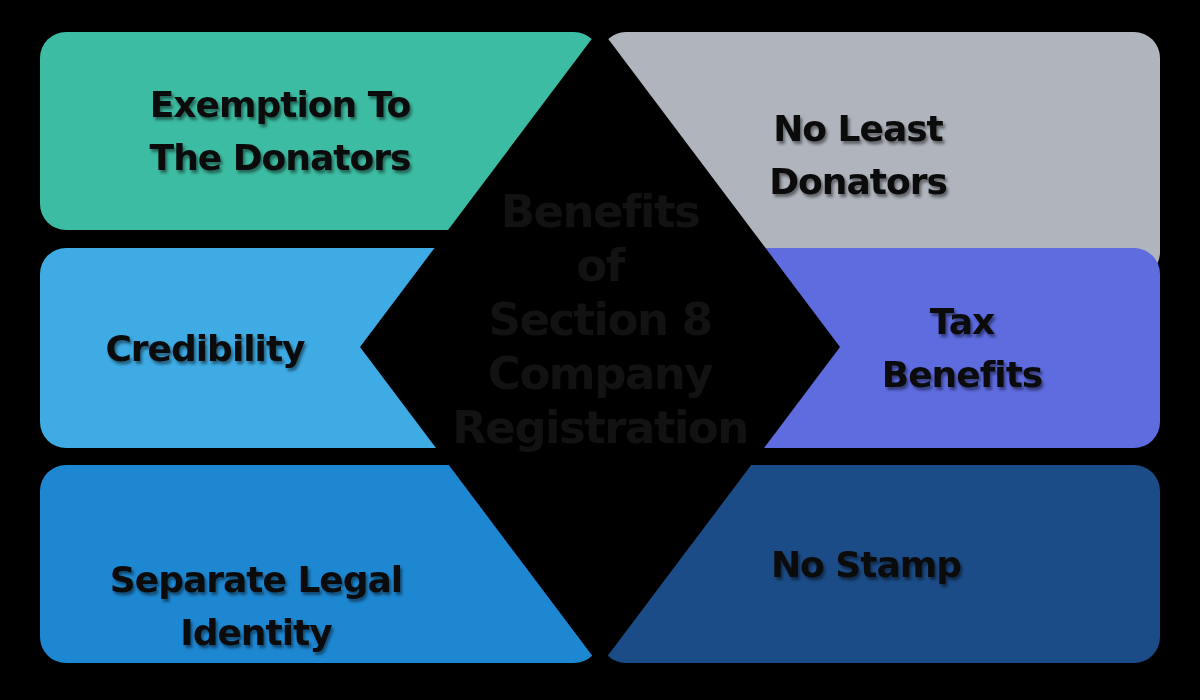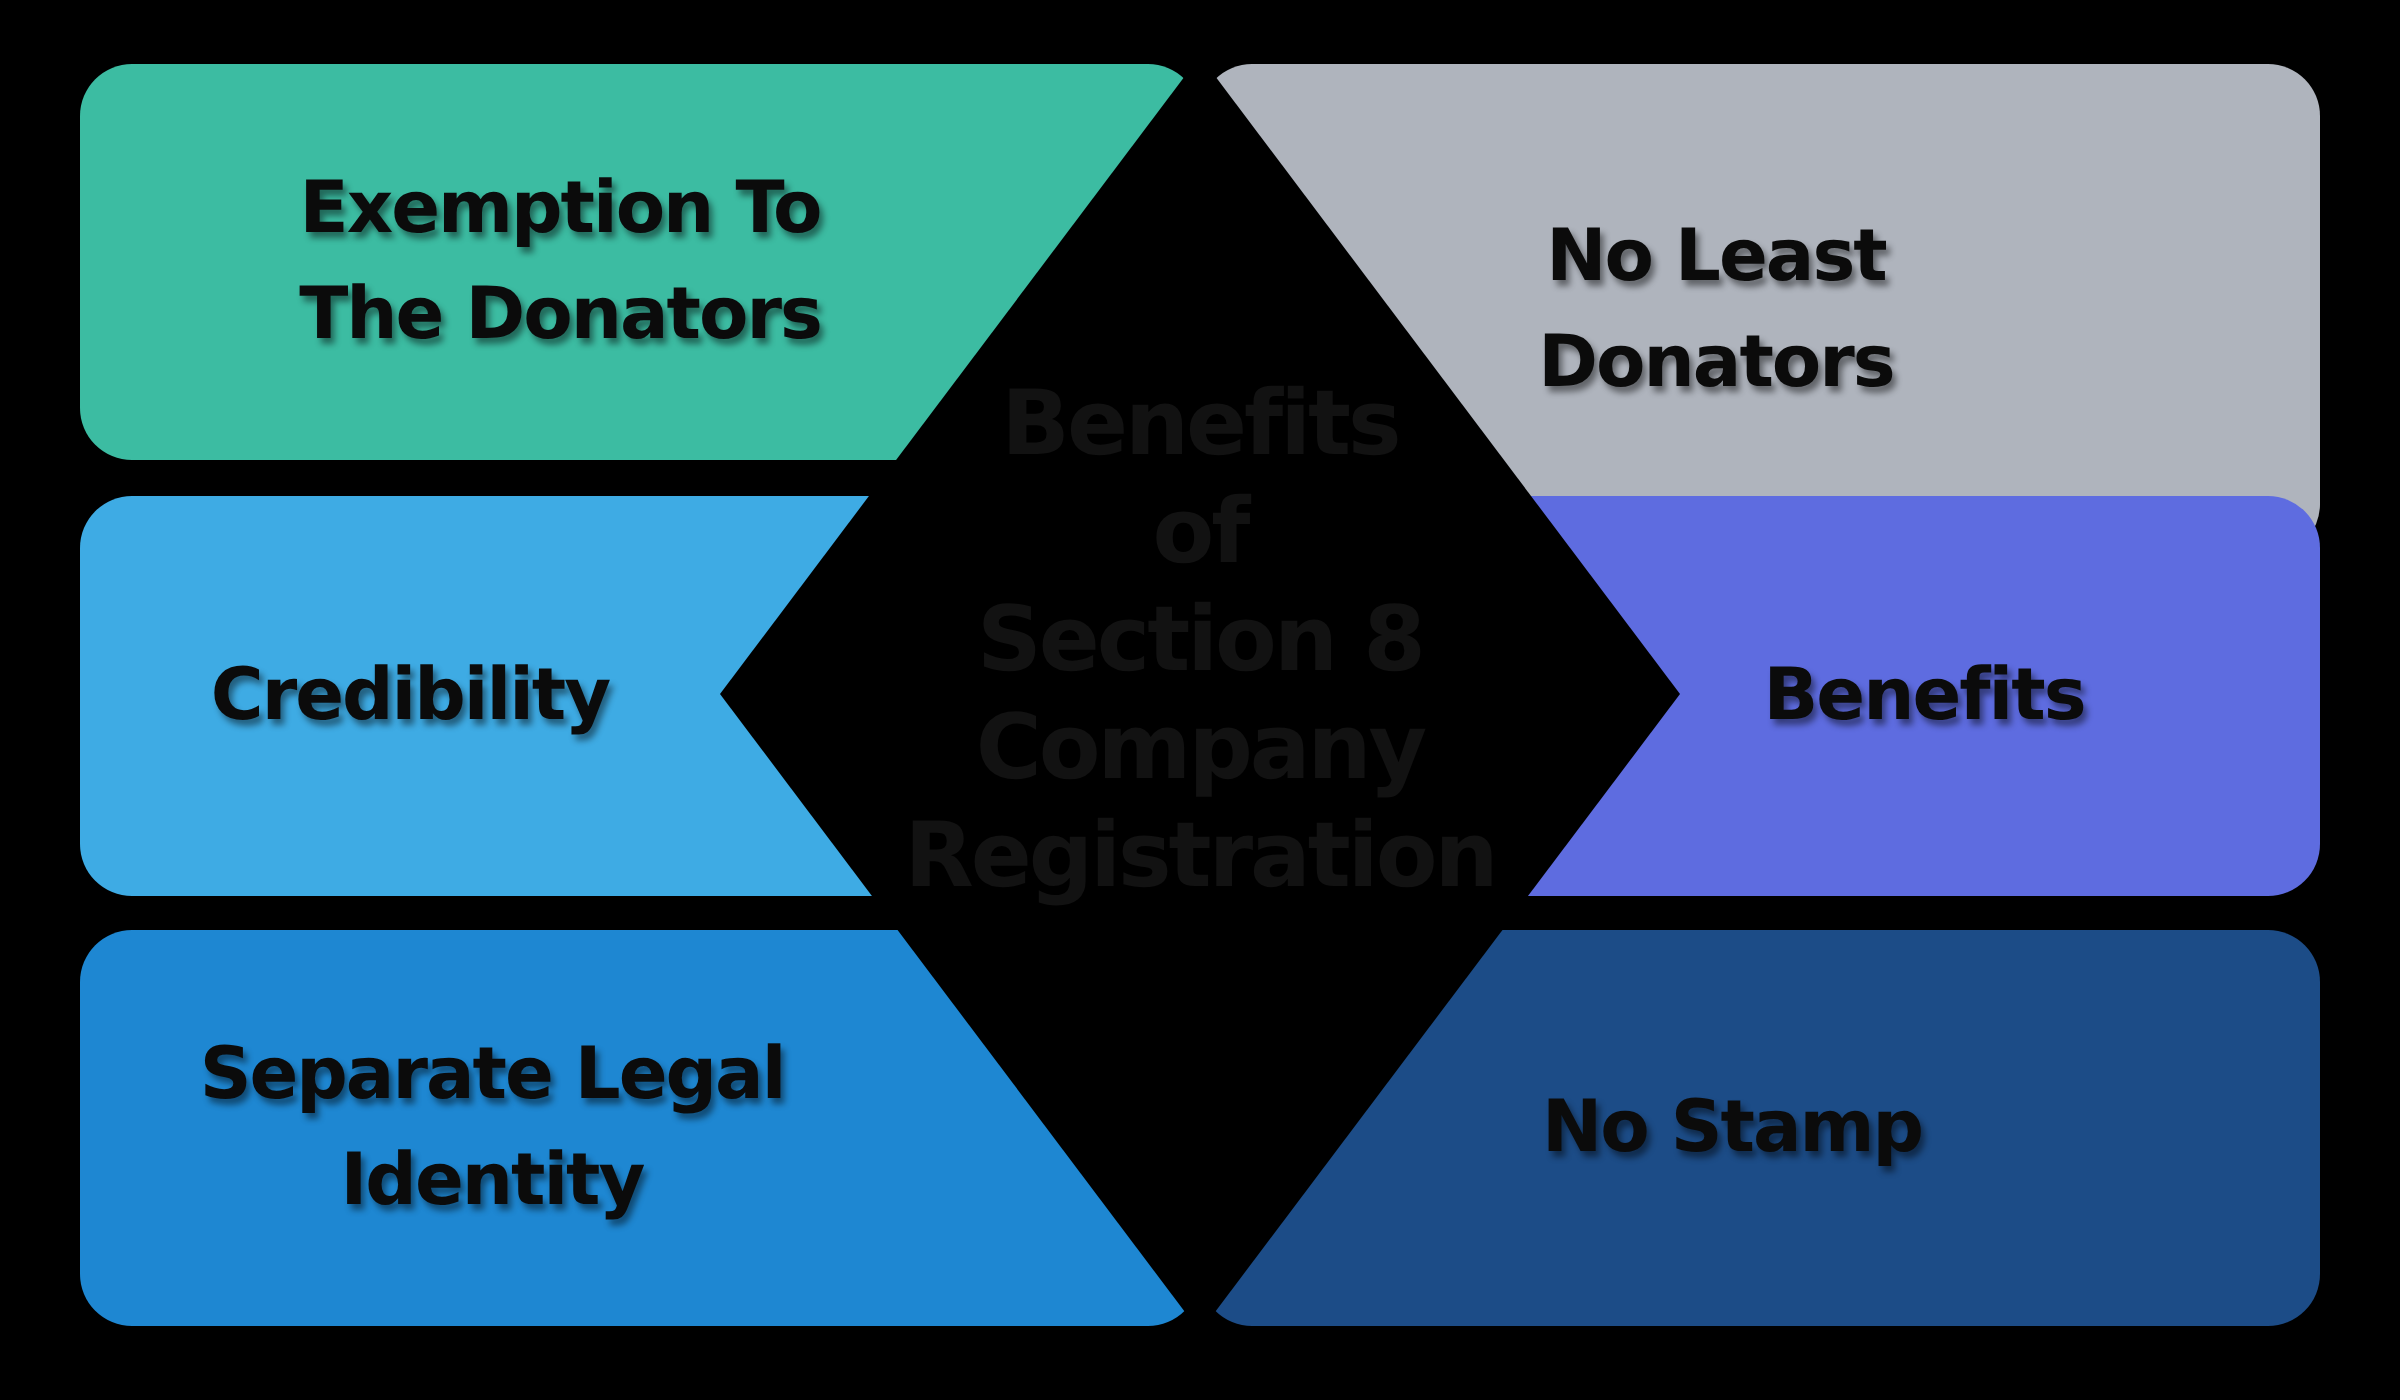--- a/index.html
+++ b/index.html
@@ -14,21 +14,21 @@
   .box4{left:600px;top:248px;width:560px;height:200px;}
   .box5{left:40px;top:465px;width:560px;height:198px;}
   .box6{left:600px;top:465px;width:560px;height:198px;}
   .txt{
     position:absolute;top:50%;transform:translate(-50%,-50%);
     text-align:center;font-weight:700;font-size:36px;line-height:53px;
     color:#0b0b0b;letter-spacing:-1px;white-space:nowrap;
     text-shadow:2px 3px 3px rgba(0,0,0,0.45);
   }
   .txt1{left:240px;} .txt2{left:258px;} .txt3{left:165px;}
-  .txt4{left:362px;} .txt5{left:206px;} .txt6{left:266px;text-align:center;}
+  .txt4{left:362px;} .txt5{left:216px;margin-top:42px;} .txt6{left:266px;text-align:center;}
   .diamond{
     position:absolute;left:0;top:0;width:1200px;height:700px;background:#000;
     clip-path:polygon(600px 28px,840px 347px,600px 666px,360px 347px);
   }
   .center-txt{
     position:absolute;left:600px;top:320px;transform:translate(-50%,-50%);
     text-align:center;font-weight:700;font-size:45px;line-height:54px;
     color:#121212;letter-spacing:-1.5px;white-space:nowrap;
     text-shadow:2px 3px 4px rgba(0,0,0,0.9);
   }
@@ -53,20 +53,21 @@
   </div>
 
   <div class="box box3" style="background-color: rgb(62, 171, 228);">
     <div class="txt txt3">
       <div>Credibility</div>
     </div>
   </div>
 
   <div class="box box4" style="background-color: rgb(94, 108, 224);">
     <div class="txt txt4">
+      <div>Tax</div>
       <div>Benefits</div>
     </div>
   </div>
 
   <div class="box box5" style="background-color: rgb(30, 135, 210);">
     <div class="txt txt5">
       <div>Separate Legal</div>
       <div>Identity</div>
     </div>
   </div>

